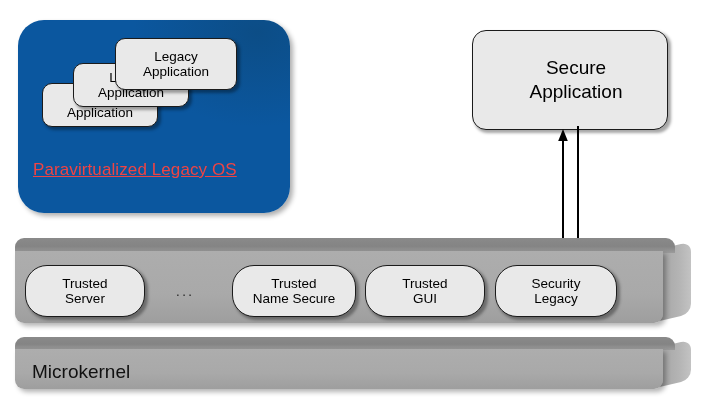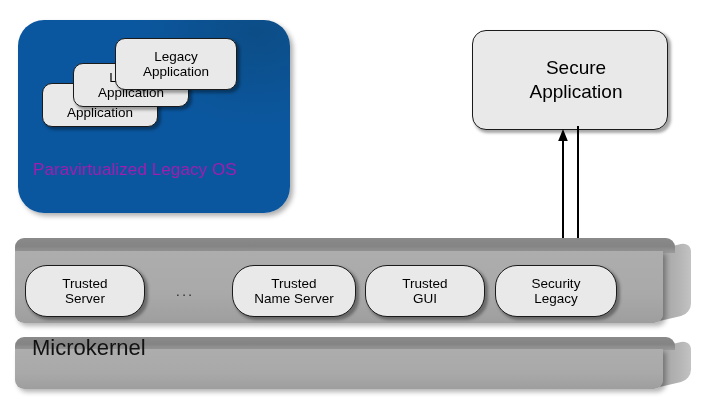--- a/index.html
+++ b/index.html
@@ -10,22 +10,23 @@
   
   .vm-box{
     position:absolute;left:18px;top:20px;width:272px;height:193px;
     border-radius:26px;
     background:
       radial-gradient(120% 130% at 88% 6%, #0c4d86 0%, #0b579f 38%, #0b579f 100%);
     box-shadow:3px 3px 5px rgba(0,0,0,0.32);
   }
   .vm-label{
     position:absolute;left:33px;top:160px;width:250px;
-    color:#a21caf;font-size:17px;line-height:20px;letter-spacing:.1px;
+    color:#ef4444;font-size:17px;line-height:20px;letter-spacing:.1px;
     white-space:nowrap;
+    text-decoration:underline;
   }
 
   
   .box{
     position:absolute;background:#e9e9e9;border:1.6px solid #1b1b1b;
     border-radius:22px;box-shadow:2.5px 2.5px 3px rgba(0,0,0,.35);
     display:flex;align-items:center;justify-content:center;text-align:center;
     color:#000;font-size:13.5px;line-height:15.5px;
     box-sizing:border-box;
   }
@@ -70,22 +71,22 @@
   .trusted-slab .side-face{left:636px;top:13px;width:40px;height:72px;
         transform:skewY(-13deg);transform-origin:left top;}
 
   .kernel-slab{left:15px;top:337px;width:675px;height:52px;}
   .kernel-slab .top-face{width:660px;height:13px;}
   .kernel-slab .front-face{top:12px;width:648px;height:40px;}
   .kernel-slab .side-face{left:636px;top:12px;width:40px;height:40px;
         transform:skewY(-13deg);transform-origin:left top;}
 
   .kernel-label{
-    position:absolute;left:32px;top:337px;color:#111;
-    font-size:22px;line-height:22px;white-space:nowrap;
+    position:absolute;left:32px;top:361px;color:#111;
+    font-size:19px;line-height:22px;white-space:nowrap;
   }
 
   
   .svc{height:52px;top:265px;font-size:13.5px;line-height:15.5px;}
   .svc-loader{left:25px;width:120px;}
   .svc-name{left:232px;width:124px;}
   .svc-gui{left:365px;width:120px;}
   .svc-policy{left:495px;width:122px;}
 
   .ellipsis{
@@ -154,21 +155,21 @@
       <span>Trusted</span>
       <span>Server</span>
     </div>
   </div>
 
   <div class="ellipsis">...</div>
 
   <div class="box svc svc-name">
     <div>
       <span>Trusted</span>
-      <span>Name Server</span>
+      <span>Name Secure</span>
     </div>
   </div>
 
   <div class="box svc svc-gui">
     <div>
       <span>Trusted</span>
       <span>GUI</span>
     </div>
   </div>
 

